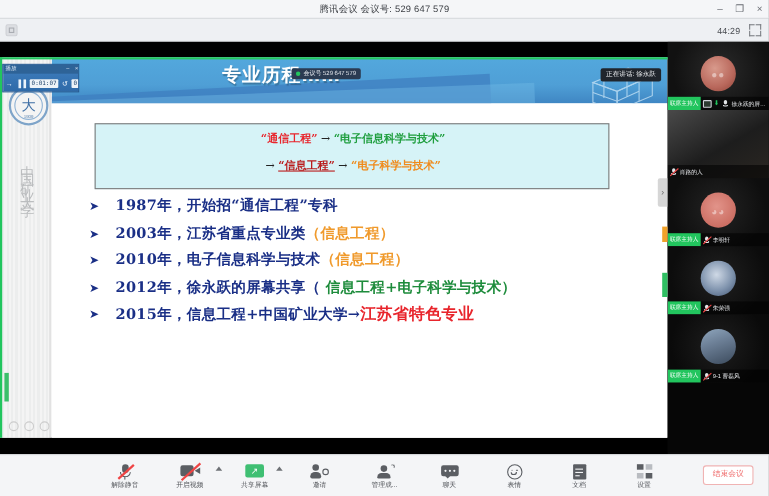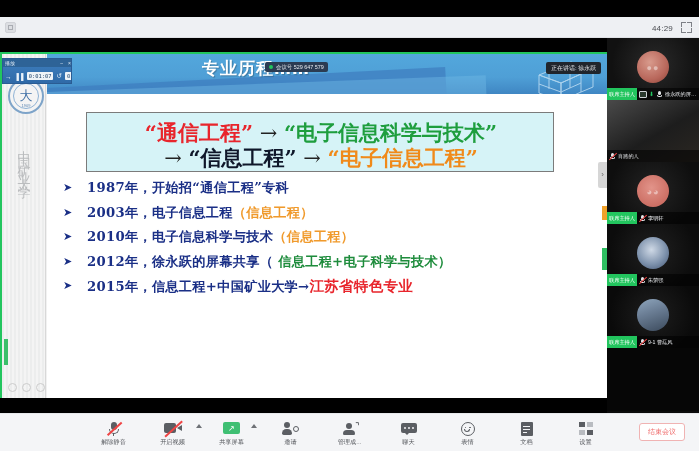--- a/index.html
+++ b/index.html
@@ -240,36 +240,36 @@
     left: 39px; top: 18px;
     width: 468px; height: 60px;
     background: #d6f3f7;
     border: 1px solid #7b7b7b;
     box-sizing: border-box;
   }
   .hl-line {
     position: absolute;
     left: 0; width: 468px;
     text-align: center;
-    font-size: 21px;
+    font-size: 10px;
     font-weight: bold;
     font-family: "DejaVu Serif", "Liberation Serif", serif;
     white-space: nowrap;
   }
   .hl-line.l1 { top: 6px; }
   .hl-line.l2 { top: 31px; }
   .c-red   { color: #e8252c; }
   .c-green { color: #1e9e3e; }
-  .c-blue  { color: #0f172a; }
+  .c-blue  { color: #b91c1c; text-decoration: underline; }
   .c-orange{ color: #f08a1a; }
   .c-arrow { color: #222; font-weight: normal; }
 
   .bullets {
     position: absolute;
-    left: 12px; top: 86px;
+    left: 30px; top: 86px;
     width: 520px;
   }
   .bullet {
     position: relative;
     padding-left: 28px;
     margin-bottom: 8.5px;
     font-size: 13.2px;
     font-weight: bold;
     color: #1a2f86;
     font-family: "DejaVu Serif", "Liberation Serif", serif;
@@ -683,20 +683,28 @@
   .tb-set .q1{left:0;top:0;width:6px;height:5px;}
   .tb-set .q2{right:0;top:0;width:6px;height:5px;background:#b9bcc1;}
   .tb-set .q3{left:0;bottom:0;width:6px;height:5px;background:#b9bcc1;}
   .tb-set .q4{right:0;bottom:0;width:6px;height:5px;}
 </style>
 </head>
 <body>
 
 <div class="app">
 
+  <div class="titlebar">
+    <div class="titlebar-text">腾讯会议  会议号: 529 647 579</div>
+    <div class="win-btns">
+      <div class="win-btn">–</div>
+      <div class="win-btn">❐</div>
+      <div class="win-btn">×</div>
+    </div>
+  </div>
 
   <div class="subbar">
     <div class="subbar-left-icon"></div>
     <div class="timer">44:29</div>
     <div class="expand-icon">
       <span></span>
         <span></span>
         <span></span>
         <span></span>
     </div>
@@ -729,25 +737,25 @@
               <path d="M14 31 L36 39 L56 30"></path>
               <path d="M56 21 L68 16 L68 34 L56 39"></path>
               <path d="M34 14 L46 9 L68 16"></path>
             </g>
           </svg>
         </div>
 
         <div class="slide-body">
           <div class="hilite-box">
             <div class="hl-line l1"><span class="c-red">“通信工程”</span><span class="c-arrow"> → </span><span class="c-green">“电子信息科学与技术”</span></div>
-            <div class="hl-line l2"><span class="c-arrow">→ </span><span class="c-blue">“信息工程”</span><span class="c-arrow">  →  </span><span class="c-orange">“电子信息工程”</span></div>
+            <div class="hl-line l2"><span class="c-arrow">→ </span><span class="c-blue">“信息工程”</span><span class="c-arrow">  →  </span><span class="c-orange">“电子科学与技术”</span></div>
           </div>
           <div class="bullets">
               <div class="bullet"><span class="">1987年，开始招“通信工程”专科</span></div>
-              <div class="bullet"><span class="">2003年，电子信息工程</span><span class="b-orange">（信息工程）</span></div>
+              <div class="bullet"><span class="">2003年，江苏省重点专业类</span><span class="b-orange">（信息工程）</span></div>
               <div class="bullet"><span class="">2010年，电子信息科学与技术</span><span class="b-orange">（信息工程）</span></div>
               <div class="bullet"><span class="">2012年，徐永跃的屏幕共享（ </span><span class="b-green">信息工程+电子科学与技术）</span></div>
               <div class="bullet"><span class="">2015年，信息工程+中国矿业大学→</span><span class="b-red">江苏省特色专业</span></div>
             </div>
 
         </div>
       </div>
 
       <div class="share-scroll">›</div>
       <div class="share-orange"></div>

